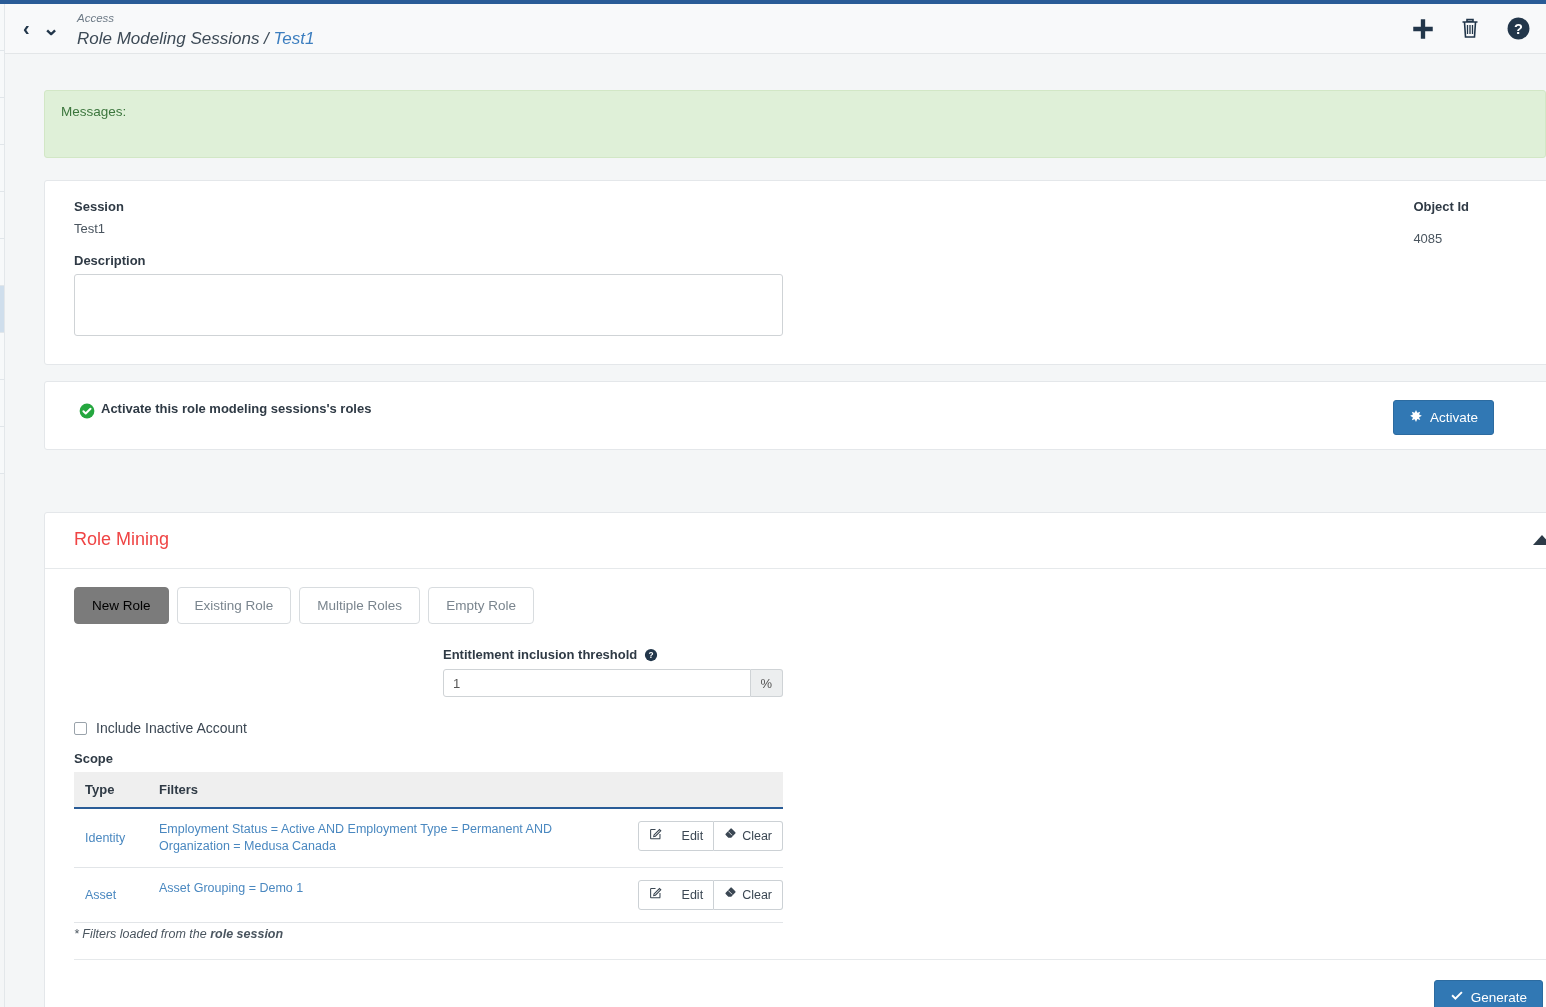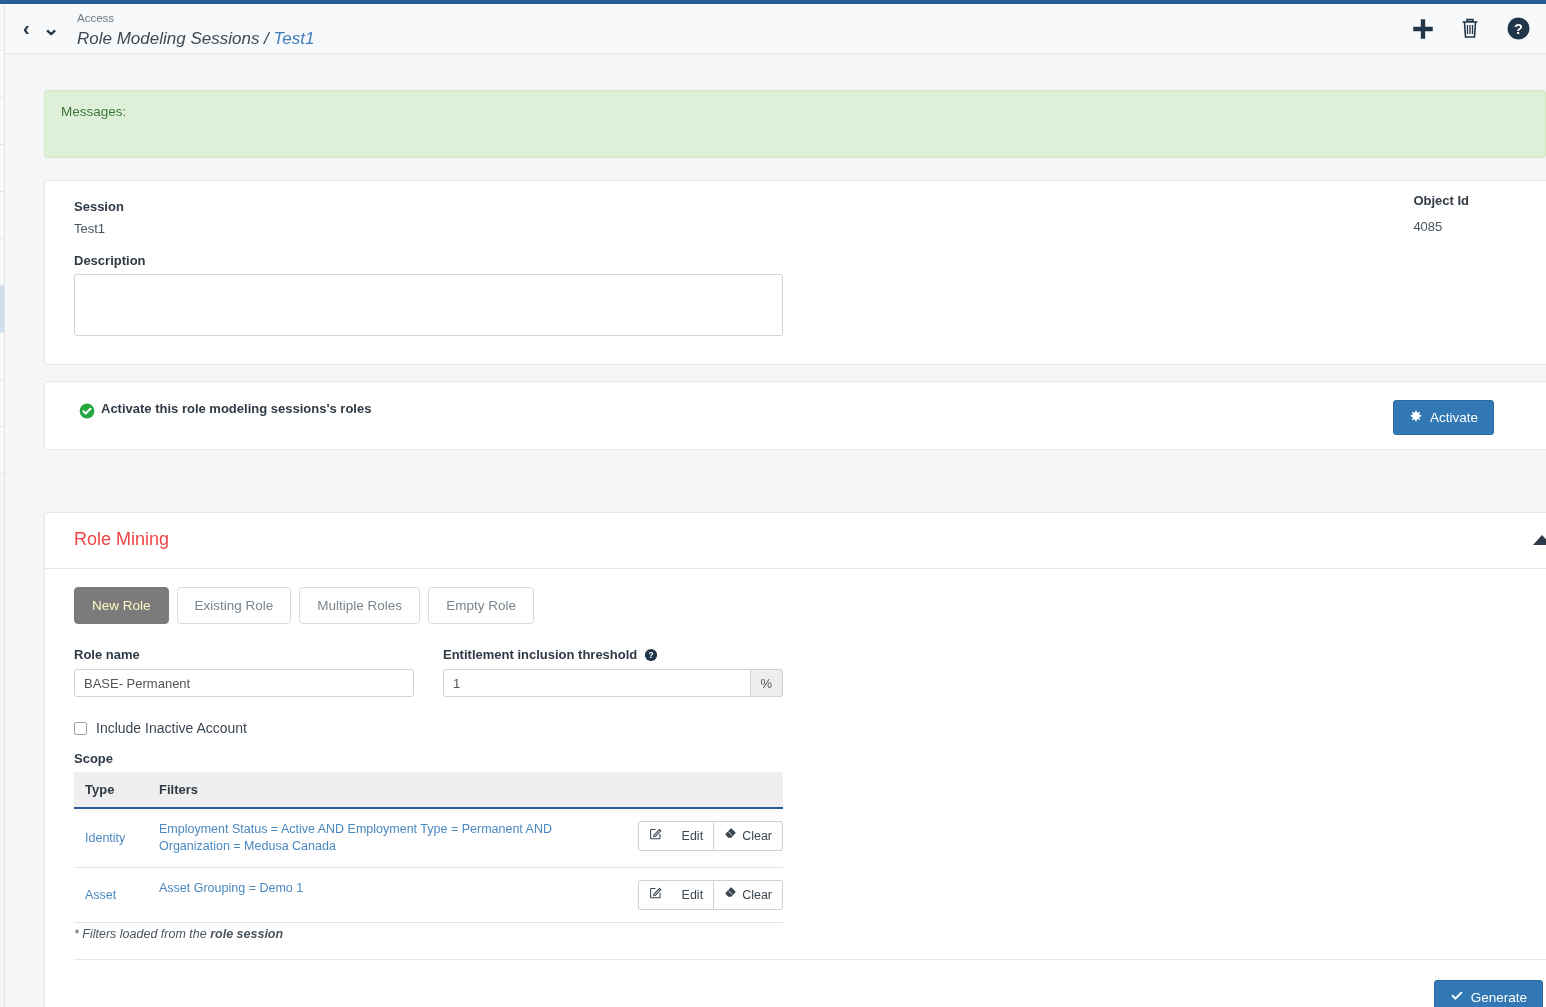--- a/index.html
+++ b/index.html
@@ -33,21 +33,21 @@
     position: absolute; left: 18px; top: 14px;
     display: flex; align-items: center; gap: 13px;
     color: #283a4d;
   }
   .chev {
     font-size: 20px; line-height: 1; font-weight: bold; cursor: pointer;
     color: #22364a;
   }
   .bc-wrap { position: absolute; left: 72px; top: 7px; }
   .bc-small {
-    font-size: 11.5px; color: #6d7a86; line-height: 15px;
+    font-size: 11.5px; font-style: italic; color: #6d7a86; line-height: 15px;
   }
   .bc-main {
     font-size: 17px; font-style: italic; color: #3d4a56; line-height: 23px;
     margin-top: 1px;
   }
   .bc-main .cur { color: #3c7ebf; }
 
   .hdr-icons {
     position: absolute; right: 14px; top: 12px;
     display: flex; align-items: center; gap: 22px;
@@ -75,23 +75,23 @@
   .panel-session { left: 44px; top: 180px; width: 1530px; height: 185px; }
   .panel-activate { left: 44px; top: 381px; width: 1530px; height: 69px; }
   .panel-mining { left: 44px; top: 512px; width: 1530px; height: 520px; }
 
   .lbl-strong {
     font-size: 13px; font-weight: bold; color: #2f3a45;
   }
   .val-plain { font-size: 13px; color: #4a555f; }
 
   .sess-left { position: absolute; left: 29px; top: 18px; }
-  .sess-right { position: absolute; right: 104px; top: 12px; text-align: left; }
+  .sess-right { position: absolute; right: 104px; top: 18px; text-align: left; }
   .sess-right .lbl-strong { display: block; }
-  .sess-right .val-plain { display: block; margin-top: 11px; }
+  .sess-right .val-plain { display: block; margin-top: 17px; }
   .sess-left .val-plain { margin-top: 7px; }
   .desc-label { position: absolute; left: 29px; top: 72px; }
   .desc-box {
     position: absolute; left: 29px; top: 93px; width: 709px; height: 62px;
     border: 1px solid #cfd3d6; border-radius: 3px; background: #fff;
     resize: none; outline: none; padding: 6px 8px;
     font-family: "Liberation Sans", sans-serif; font-size: 13px; color: #333;
   }
 
   .act-icon {
@@ -134,21 +134,21 @@
     cursor: pointer;
   }
   .tabs {
     position: absolute; left: 29px; top: 74px; display: flex; gap: 8px;
   }
   .tab {
     border: 1px solid #d8dcdf; border-radius: 4px; background: #fff;
     color: #7a858e; font-size: 13.5px; padding: 10px 17px; cursor: pointer;
   }
   .tab.active {
-    background: #7b7b7b; color: #fef9c3; border-color: #7b7b7b;
+    background: #7b7b7b; color: #000000; border-color: #7b7b7b;
   }
 
   .field-rolename { position: absolute; left: 29px; top: 134px; width: 340px; }
   .field-thresh { position: absolute; left: 398px; top: 134px; width: 340px; }
   .fld-label {
     font-size: 13px; font-weight: bold; color: #2f3a45;
     margin-bottom: 7px; display: flex; align-items: center; gap: 7px;
   }
   .txtinput {
     width: 100%; height: 28px; border: 1px solid #cfd3d6; border-radius: 3px;
@@ -305,26 +305,20 @@
     <div class="caret-up"></div>
   </div>
 
   <div class="tabs">
     <div class="tab active">New Role</div>
     <div class="tab">Existing Role</div>
     <div class="tab">Multiple Roles</div>
     <div class="tab">Empty Role</div>
   </div>
 
-  <div class="field-rolename">
-    <div class="fld-label">
-        <span>Role name</span>
-      </div>
-    <input class="txtinput" value="BASE- Permanent" style="">
-  </div>
 
   <div class="field-thresh">
     <div class="fld-label">
       <span>Entitlement inclusion threshold</span>
       <span class="help-dot">
         <svg viewBox="0 0 16 16" width="14" height="14">
           <circle cx="8" cy="8" r="7" fill="#22364a"></circle>
           <text x="8" y="11.6" font-size="9.5" font-weight="bold" fill="#ffffff" text-anchor="middle" font-family="Liberation Sans, sans-serif">?</text>
         </svg>
       </span>

